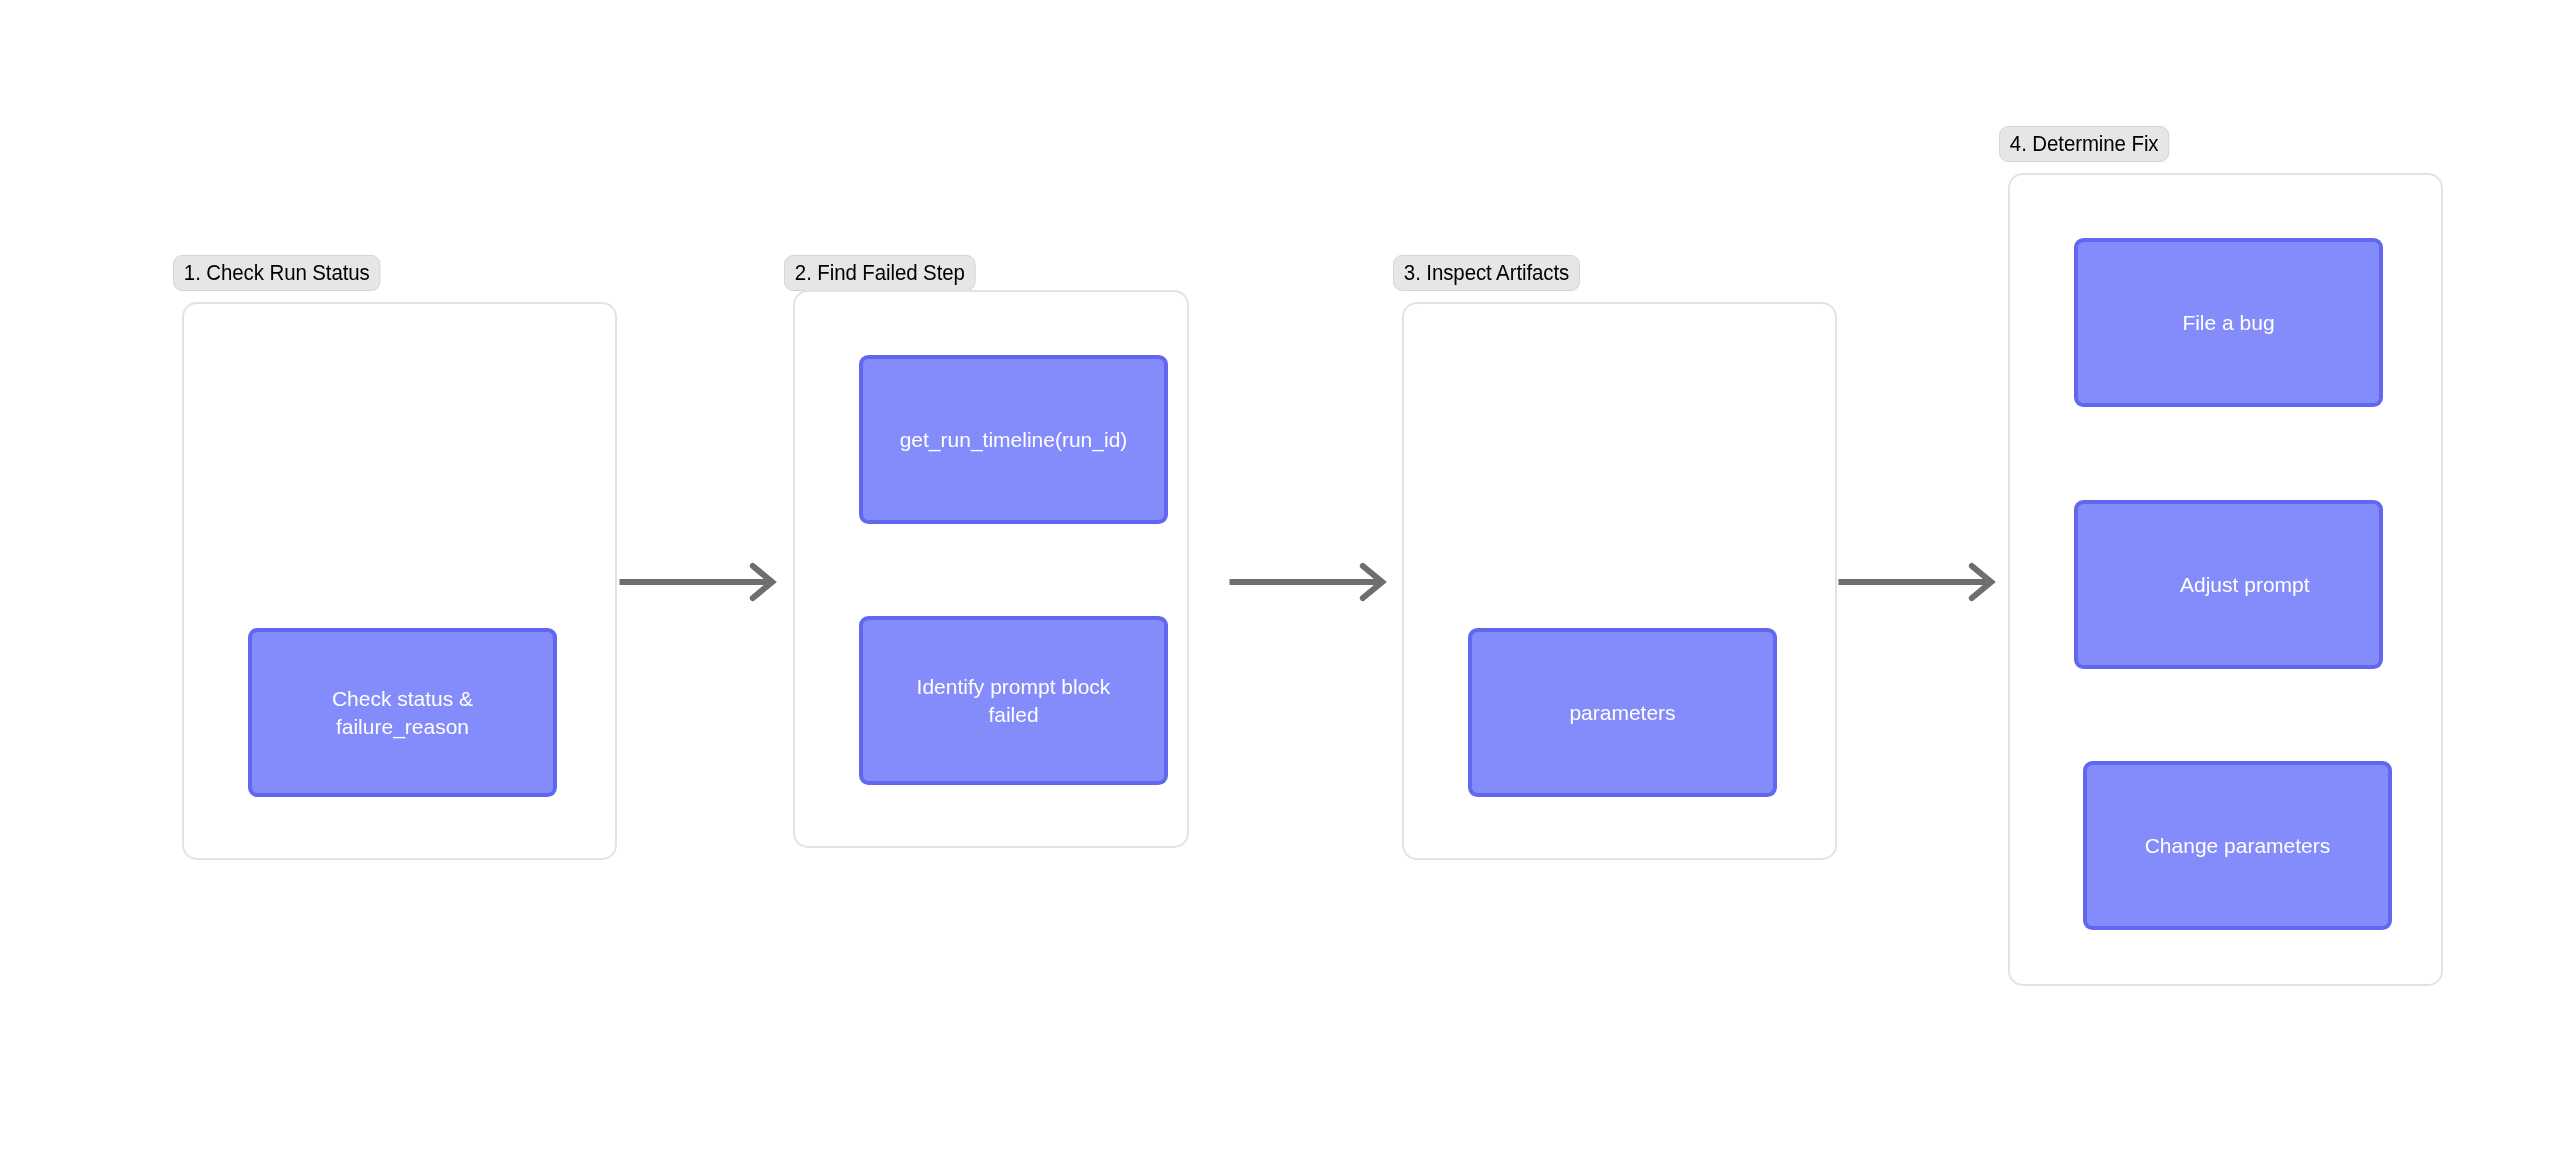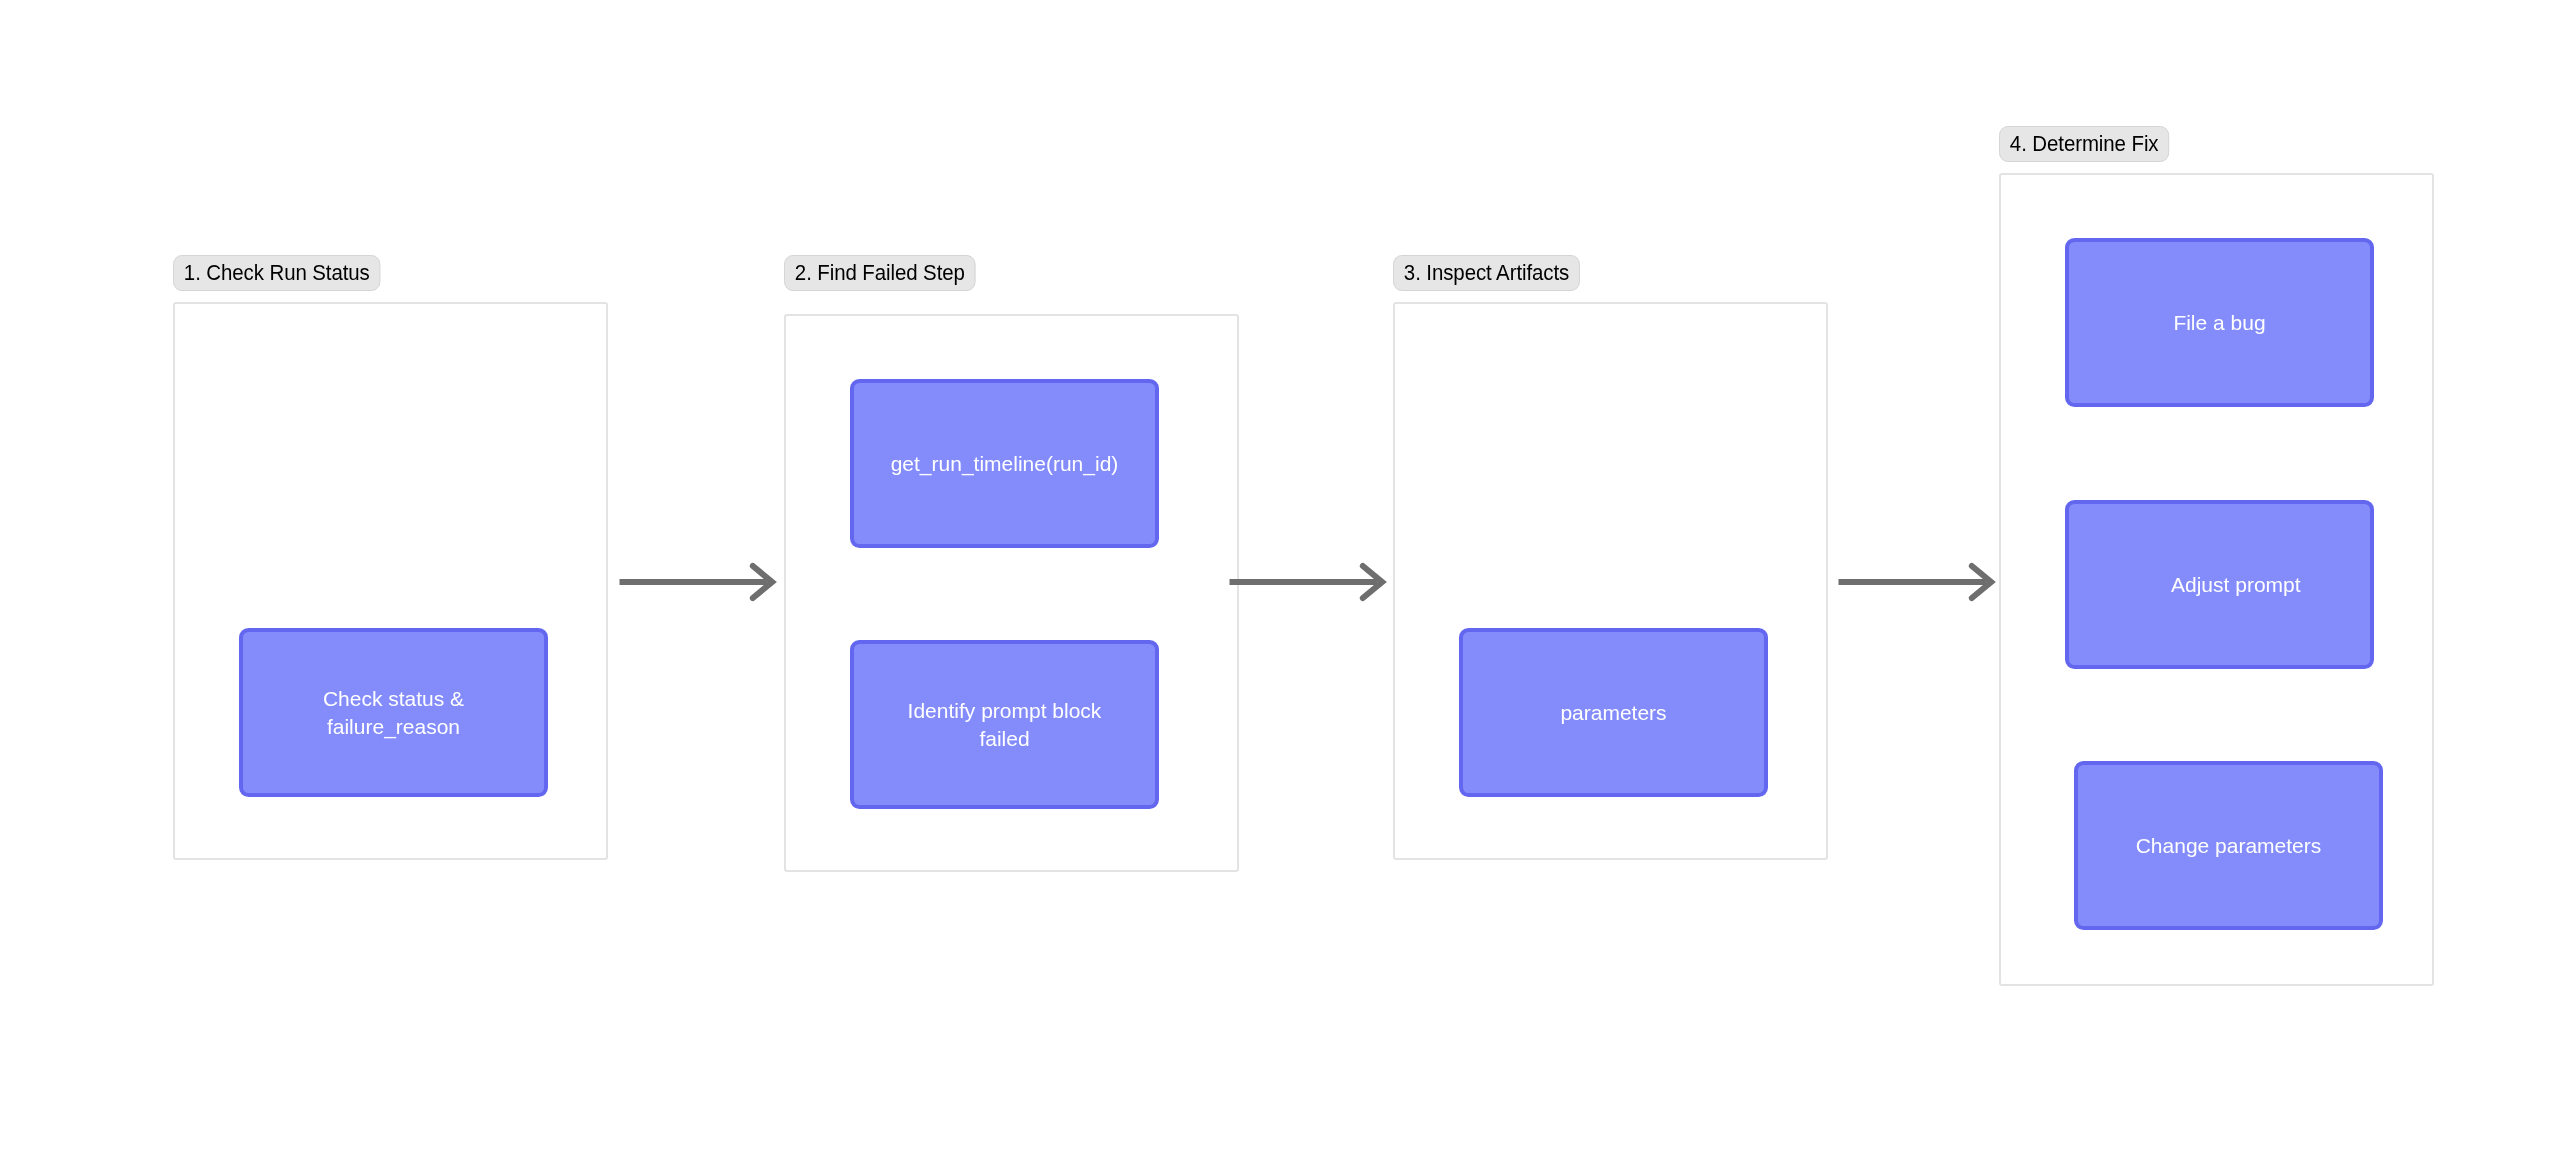--- a/index.html
+++ b/index.html
@@ -21,21 +21,22 @@
     width: 2576px;
     height: 1159px;
   }
 
   
   .cluster {
     position: absolute;
     box-sizing: border-box;
     background: #ffffff;
     border: 2px solid #e3e3e3;
-    border-radius: 3px;
+    border-radius: 15px;
+    margin-left: 9px;
   }
 
   
   .cluster-label {
     position: absolute;
     box-sizing: border-box;
     background: #e6e6e6;
     border: 1.3px solid #d3d3d3;
     border-radius: 9.4px;
     color: #000000;
@@ -92,21 +93,21 @@
 failure_reason</div>
   </div>
 
   <svg class="arrow" style="left:619px; top:562px; width:161px; height:40px;" viewBox="0 0 240 60">
     <line x1="0" y1="30" x2="222" y2="30" stroke="#6e6e6e" stroke-width="9" stroke-linecap="butt"></line>
     <polyline points="200,6 229,30 200,54" fill="none" stroke="#6e6e6e" stroke-width="9" stroke-linecap="round" stroke-linejoin="miter"></polyline>
   </svg>
 
   <div class="cluster-label" style="left:784px; top:255px;">2. Find Failed Step</div>
 
-  <div class="cluster" style="left:784px; top:314px; width:455px; height:558px;">
+  <div class="cluster" style="left:784px; top:290px; width:396px; height:558px;">
 
     <div class="node" style="left:64px; top:63px; width:309px; height:169px;">get_run_timeline(run_id)</div>
 
     <div class="node" style="left:64px; top:324px; width:309px; height:169px;">Identify prompt block
 failed</div>
   </div>
 
   <svg class="arrow" style="left:1229px; top:562px; width:161px; height:40px;" viewBox="0 0 240 60">
     <line x1="0" y1="30" x2="222" y2="30" stroke="#6e6e6e" stroke-width="9" stroke-linecap="butt"></line>
     <polyline points="200,6 229,30 200,54" fill="none" stroke="#6e6e6e" stroke-width="9" stroke-linecap="round" stroke-linejoin="miter"></polyline>

